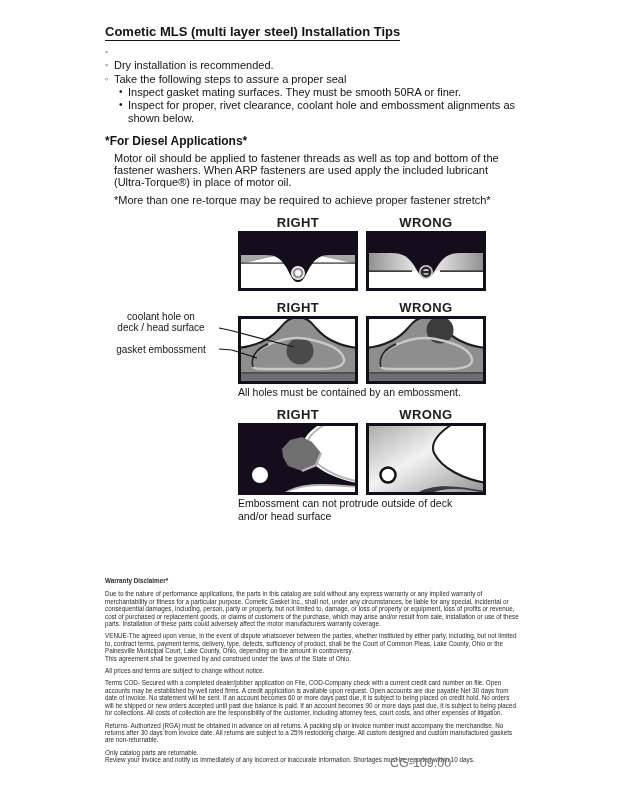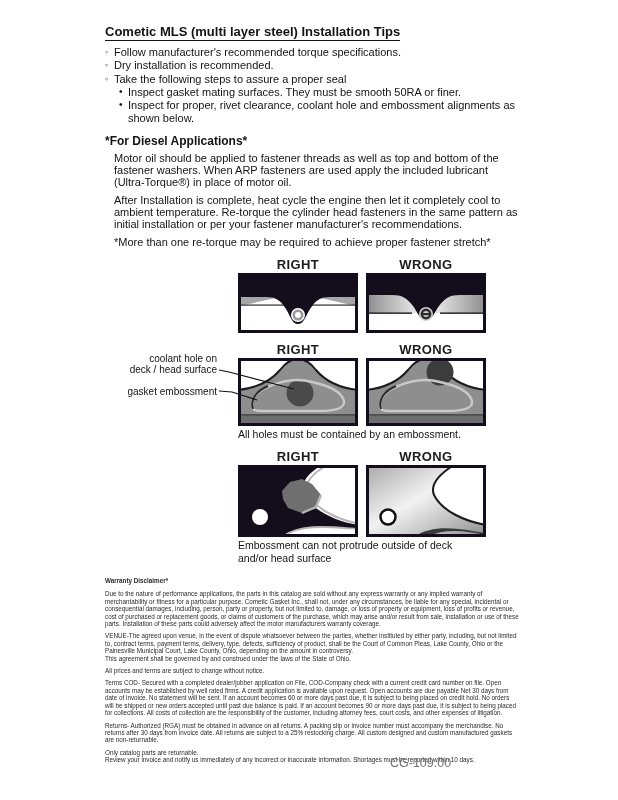--- a/index.html
+++ b/index.html
@@ -22,21 +22,21 @@
   .para { font-size:11px; line-height:12px; margin:0 0 6px 9px; }
 
   .fig { margin-top:9px; }
   .fig-head { display:flex; gap:8px; margin-left:133px; }
   .fig-head span { width:120px; text-align:center; font-size:13px; letter-spacing:.4px; color:#1c1c1c;font-weight:bold; }
   .fig-panels { display:flex; gap:8px; margin-left:133px; margin-top:1px; }
   .fig-panels svg { display:block; }
   .fig-caption { font-size:10.5px; line-height:12.5px; margin:2px 0 0 133px; color:#141414; }
 
   .fig2 { position:relative; }
-  .callout { position:absolute; left:0; width:112px; text-align:right; font-size:10px; line-height:11.5px; color:#141414; }
+  .callout { position:absolute; left:0; width:112px; text-align:center; font-size:10px; line-height:11.5px; color:#141414; }
   .callout1 { top:11px; }
   .callout2 { top:44px; }
   .leader-overlay { position:absolute; left:0; top:0; pointer-events:none; }
 
   .legal { position:absolute; left:105px; top:577px; width:414px; font-size:6.3px; line-height:7.4px; color:#2a2a2a; }
   .legal .lhead { font-weight:bold; margin:0 0 6px 0; }
   .legal p { margin:0 0 5px 0; }
   .legal p.tight { margin:0; }
 
   .footer-code { position:absolute; left:390px; top:756px; font-size:12.5px; color:#737373; }
@@ -45,21 +45,20 @@
 <body>
 
 <div class="page">
   <div class="content">
 
     <h1 class="title"><span>Cometic MLS (multi layer steel) Installation Tips</span></h1>
 
     <ul class="tips">
       <li class="tip">
         <span class="marker">◦</span>
-        <span>Follow manufacturer's recommended torque specifications.</span>
       </li>
       <li class="tip">
         <span class="marker">◦</span>
         <span>Dry installation is recommended.</span>
       </li>
       <li class="tip">
         <span class="marker">◦</span>
         <span>Take the following steps to assure a proper seal</span>
       </li>
     </ul>
@@ -69,21 +68,20 @@
         <span>Inspect gasket mating surfaces.  They must be smooth 50RA or finer.</span>
       </li>
       <li class="tip">
         <span class="marker">•</span>
         <span>Inspect for proper, rivet clearance, coolant hole and embossment alignments as shown below.</span>
       </li>
     </ul>
 
     <h2 class="sect-head">*For Diesel Applications*</h2>
     <p class="para">Motor oil should be applied to fastener threads as well as top and bottom of the fastener washers. When ARP fasteners are used apply the included lubricant (Ultra-Torque®) in place of motor oil.</p>
-    <p class="para">After Installation is complete, heat cycle the engine then let it completely cool to ambient temperature. Re-torque the cylinder head fasteners in the same pattern as initial installation or per your fastener manufacturer's recommendations.</p>
     <p class="para">*More than one re-torque may be required to achieve proper fastener stretch*</p>
 
     <div class="fig">
       <div class="fig-head">
         <span>RIGHT</span>
         <span>WRONG</span>
       </div>
       <div class="fig-panels">
         <svg width="120" height="60" viewBox="0 0 120 60">
           <rect x="0" y="0" width="120" height="60" fill="#fff"></rect>

